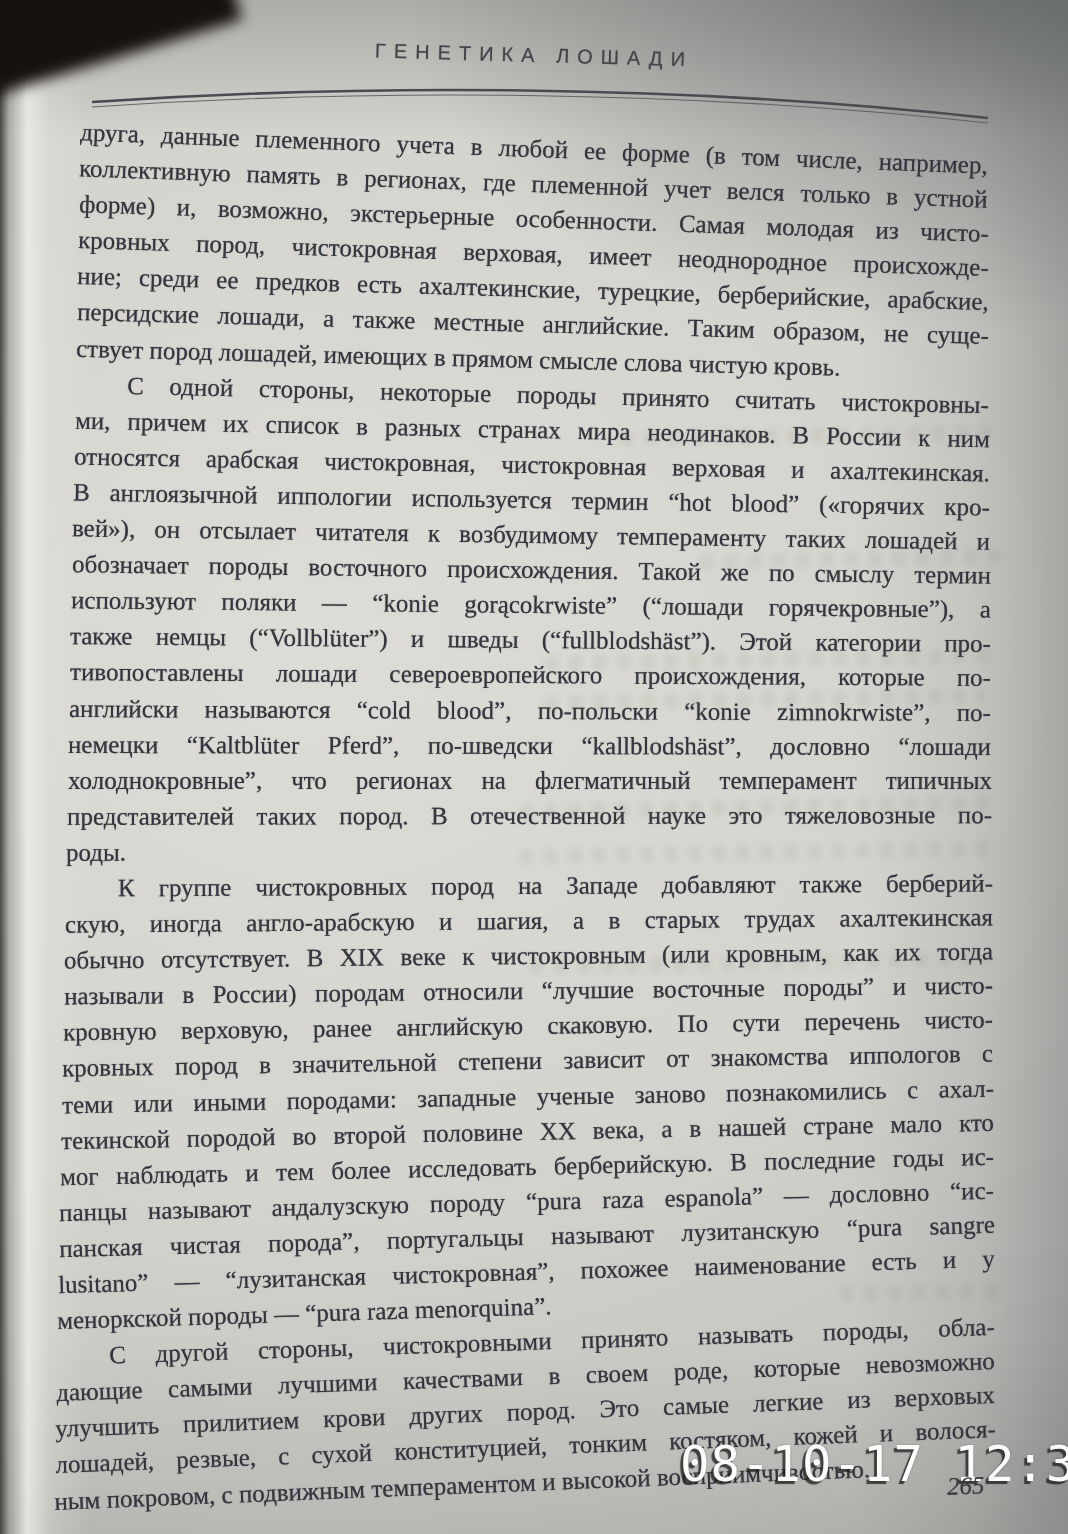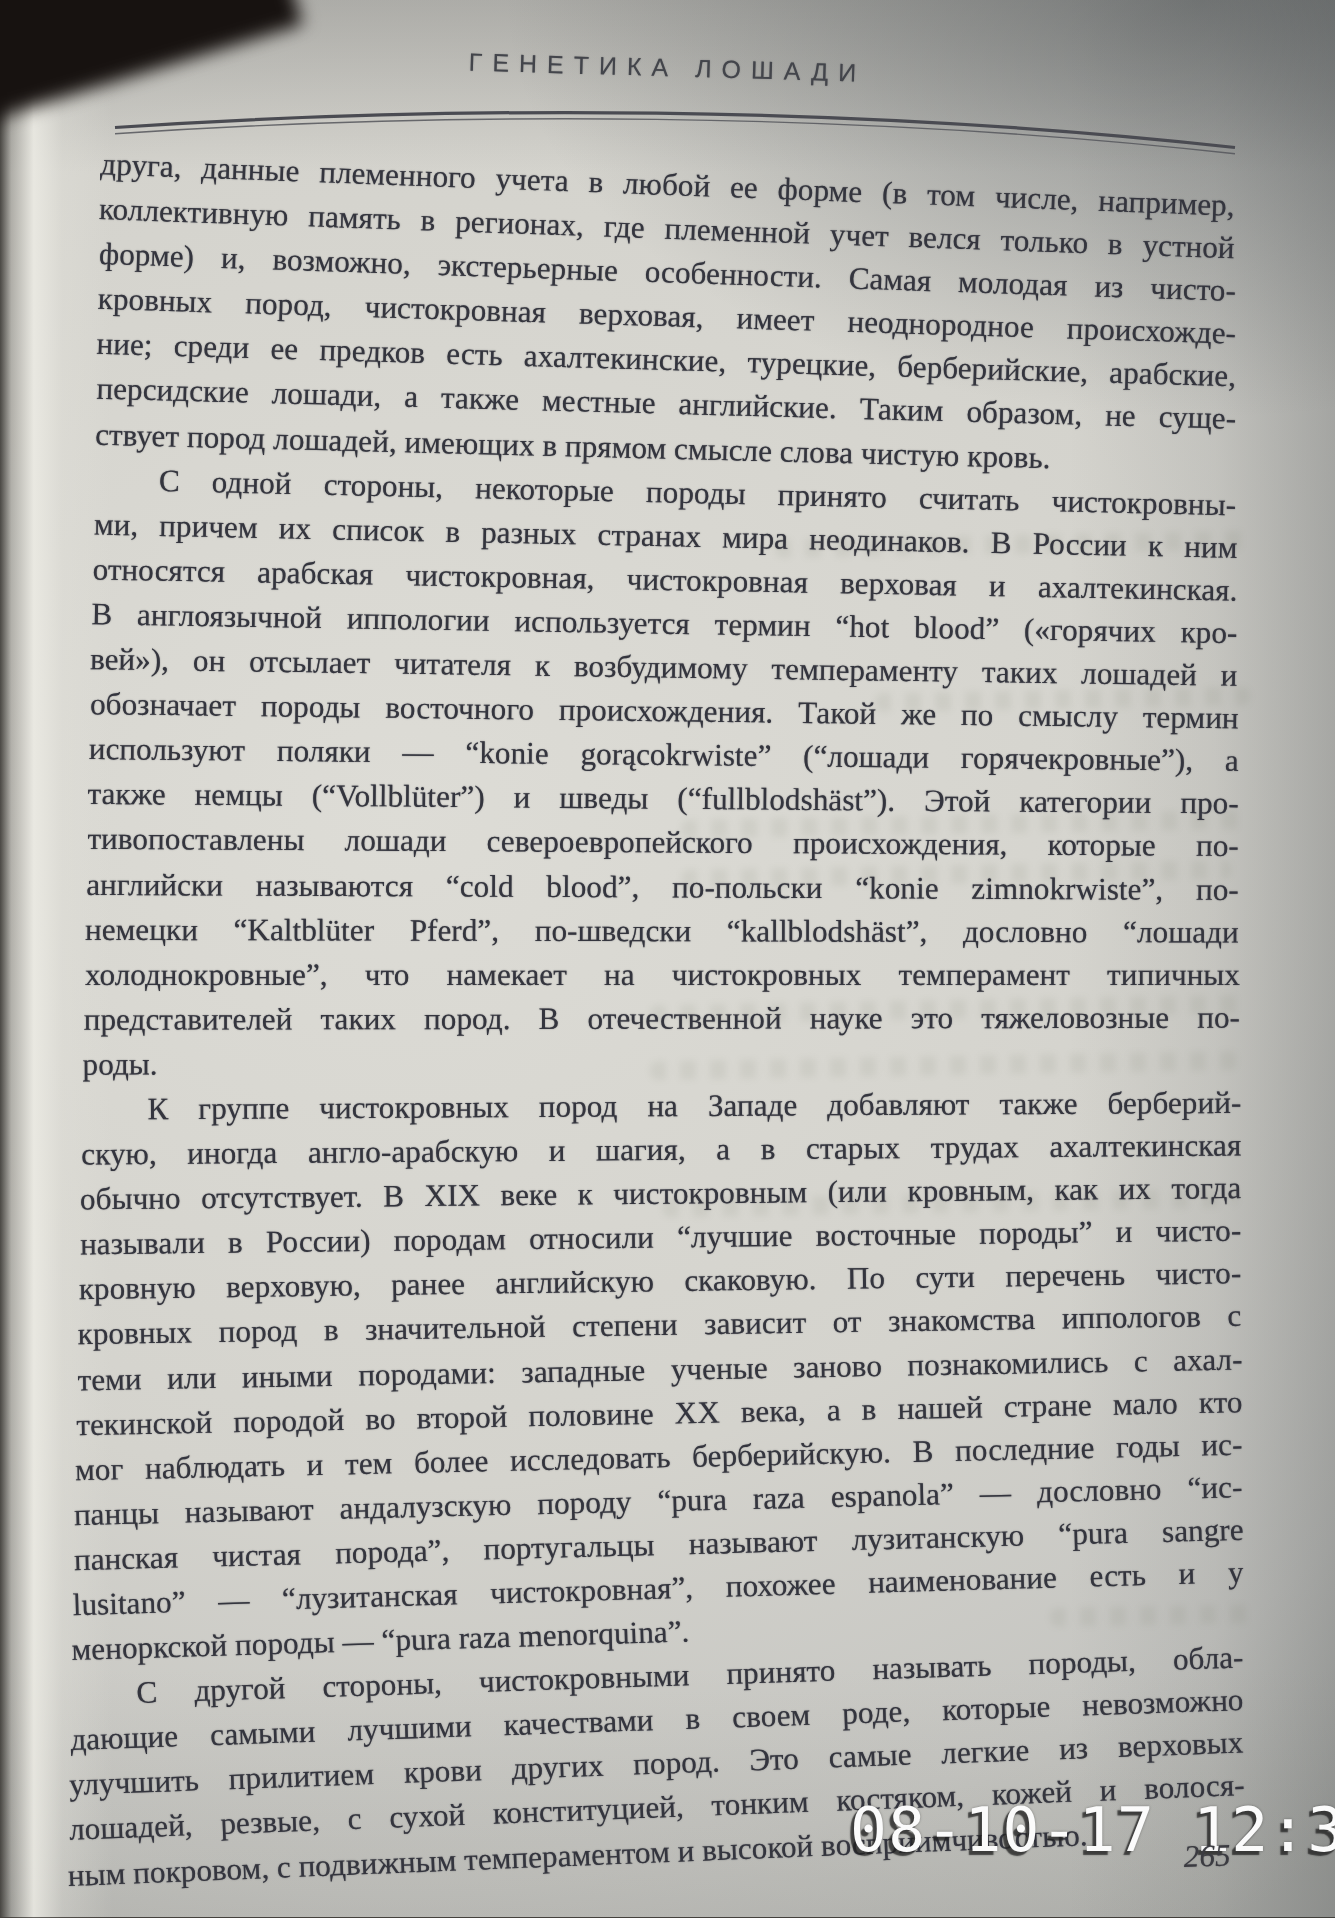--- a/index.html
+++ b/index.html
@@ -123,21 +123,21 @@
       <div class="text-line" style="margin-left: 75px; width: 915px; transform: rotate(1.17deg);">ми, причем их список в разных странах мира неодинаков. В России к ним</div>
       <div class="text-line" style="margin-left: 74px; width: 916px; transform: rotate(1.06deg);">относятся арабская чистокровная, чистокровная верховая и ахалтекинская.</div>
       <div class="text-line" style="margin-left: 73px; width: 917px; transform: rotate(0.94deg);">В англоязычной иппологии используется термин “hot blood” («горячих кро-</div>
       <div class="text-line" style="margin-left: 72px; width: 918px; transform: rotate(0.83deg);">вей»), он отсылает читателя к возбудимому темпераменту таких лошадей и</div>
       <div class="text-line" style="margin-left: 72px; width: 919px; transform: rotate(0.71deg);">обозначает породы восточного происхождения. Такой же по смыслу термин</div>
       <div class="text-line" style="margin-left: 71px; width: 920px; transform: rotate(0.59deg);">используют поляки — “konie gorącokrwiste” (“лошади горячекровные”), а</div>
       <div class="text-line" style="margin-left: 70px; width: 921px; transform: rotate(0.48deg);">также немцы (“Vollblüter”) и шведы (“fullblodshäst”). Этой категории про-</div>
       <div class="text-line" style="margin-left: 70px; width: 921px; transform: rotate(0.36deg);">тивопоставлены лошади североевропейского происхождения, которые по-</div>
       <div class="text-line" style="margin-left: 69px; width: 922px; transform: rotate(0.25deg);">английски называются “cold blood”, по-польски “konie zimnokrwiste”, по-</div>
       <div class="text-line" style="margin-left: 68px; width: 923px; transform: rotate(0.13deg);">немецки “Kaltblüter Pferd”, по-шведски “kallblodshäst”, дословно “лошади</div>
-      <div class="text-line" style="margin-left: 68px; width: 924px; transform: rotate(0.02deg);">холоднокровные”, что намекает на чистокровных темперамент типичных</div>
+      <div class="text-line" style="margin-left: 68px; width: 924px; transform: rotate(0.02deg);">холоднокровные”, что регионах на флегматичный темперамент типичных</div>
       <div class="text-line" style="margin-left: 67px; width: 925px; transform: rotate(-0.1deg);">представителей таких пород. В отечественной науке это тяжеловозные по-</div>
       <div class="text-line para-end" style="margin-left: 66px; width: 926px; transform: rotate(-0.22deg);">роды.</div>
       <div class="text-line" style="margin-left: 66px; width: 927px; transform: rotate(-0.33deg); text-indent: 52px;">К группе чистокровных пород на Западе добавляют также берберий-</div>
       <div class="text-line" style="margin-left: 65px; width: 928px; transform: rotate(-0.45deg);">скую, иногда англо-арабскую и шагия, а в старых трудах ахалтекинская</div>
       <div class="text-line" style="margin-left: 64px; width: 929px; transform: rotate(-0.56deg);">обычно отсутствует. В XIX веке к чистокровным (или кровным, как их тогда</div>
       <div class="text-line" style="margin-left: 64px; width: 929px; transform: rotate(-0.68deg);">называли в России) породам относили “лучшие восточные породы” и чисто-</div>
       <div class="text-line" style="margin-left: 63px; width: 930px; transform: rotate(-0.79deg);">кровную верховую, ранее английскую скаковую. По сути перечень чисто-</div>
       <div class="text-line" style="margin-left: 62px; width: 931px; transform: rotate(-0.91deg);">кровных пород в значительной степени зависит от знакомства иппологов с</div>
       <div class="text-line" style="margin-left: 62px; width: 932px; transform: rotate(-1.03deg);">теми или иными породами: западные ученые заново познакомились с ахал-</div>
       <div class="text-line" style="margin-left: 61px; width: 933px; transform: rotate(-1.14deg);">текинской породой во второй половине XX века, а в нашей стране мало кто</div>

